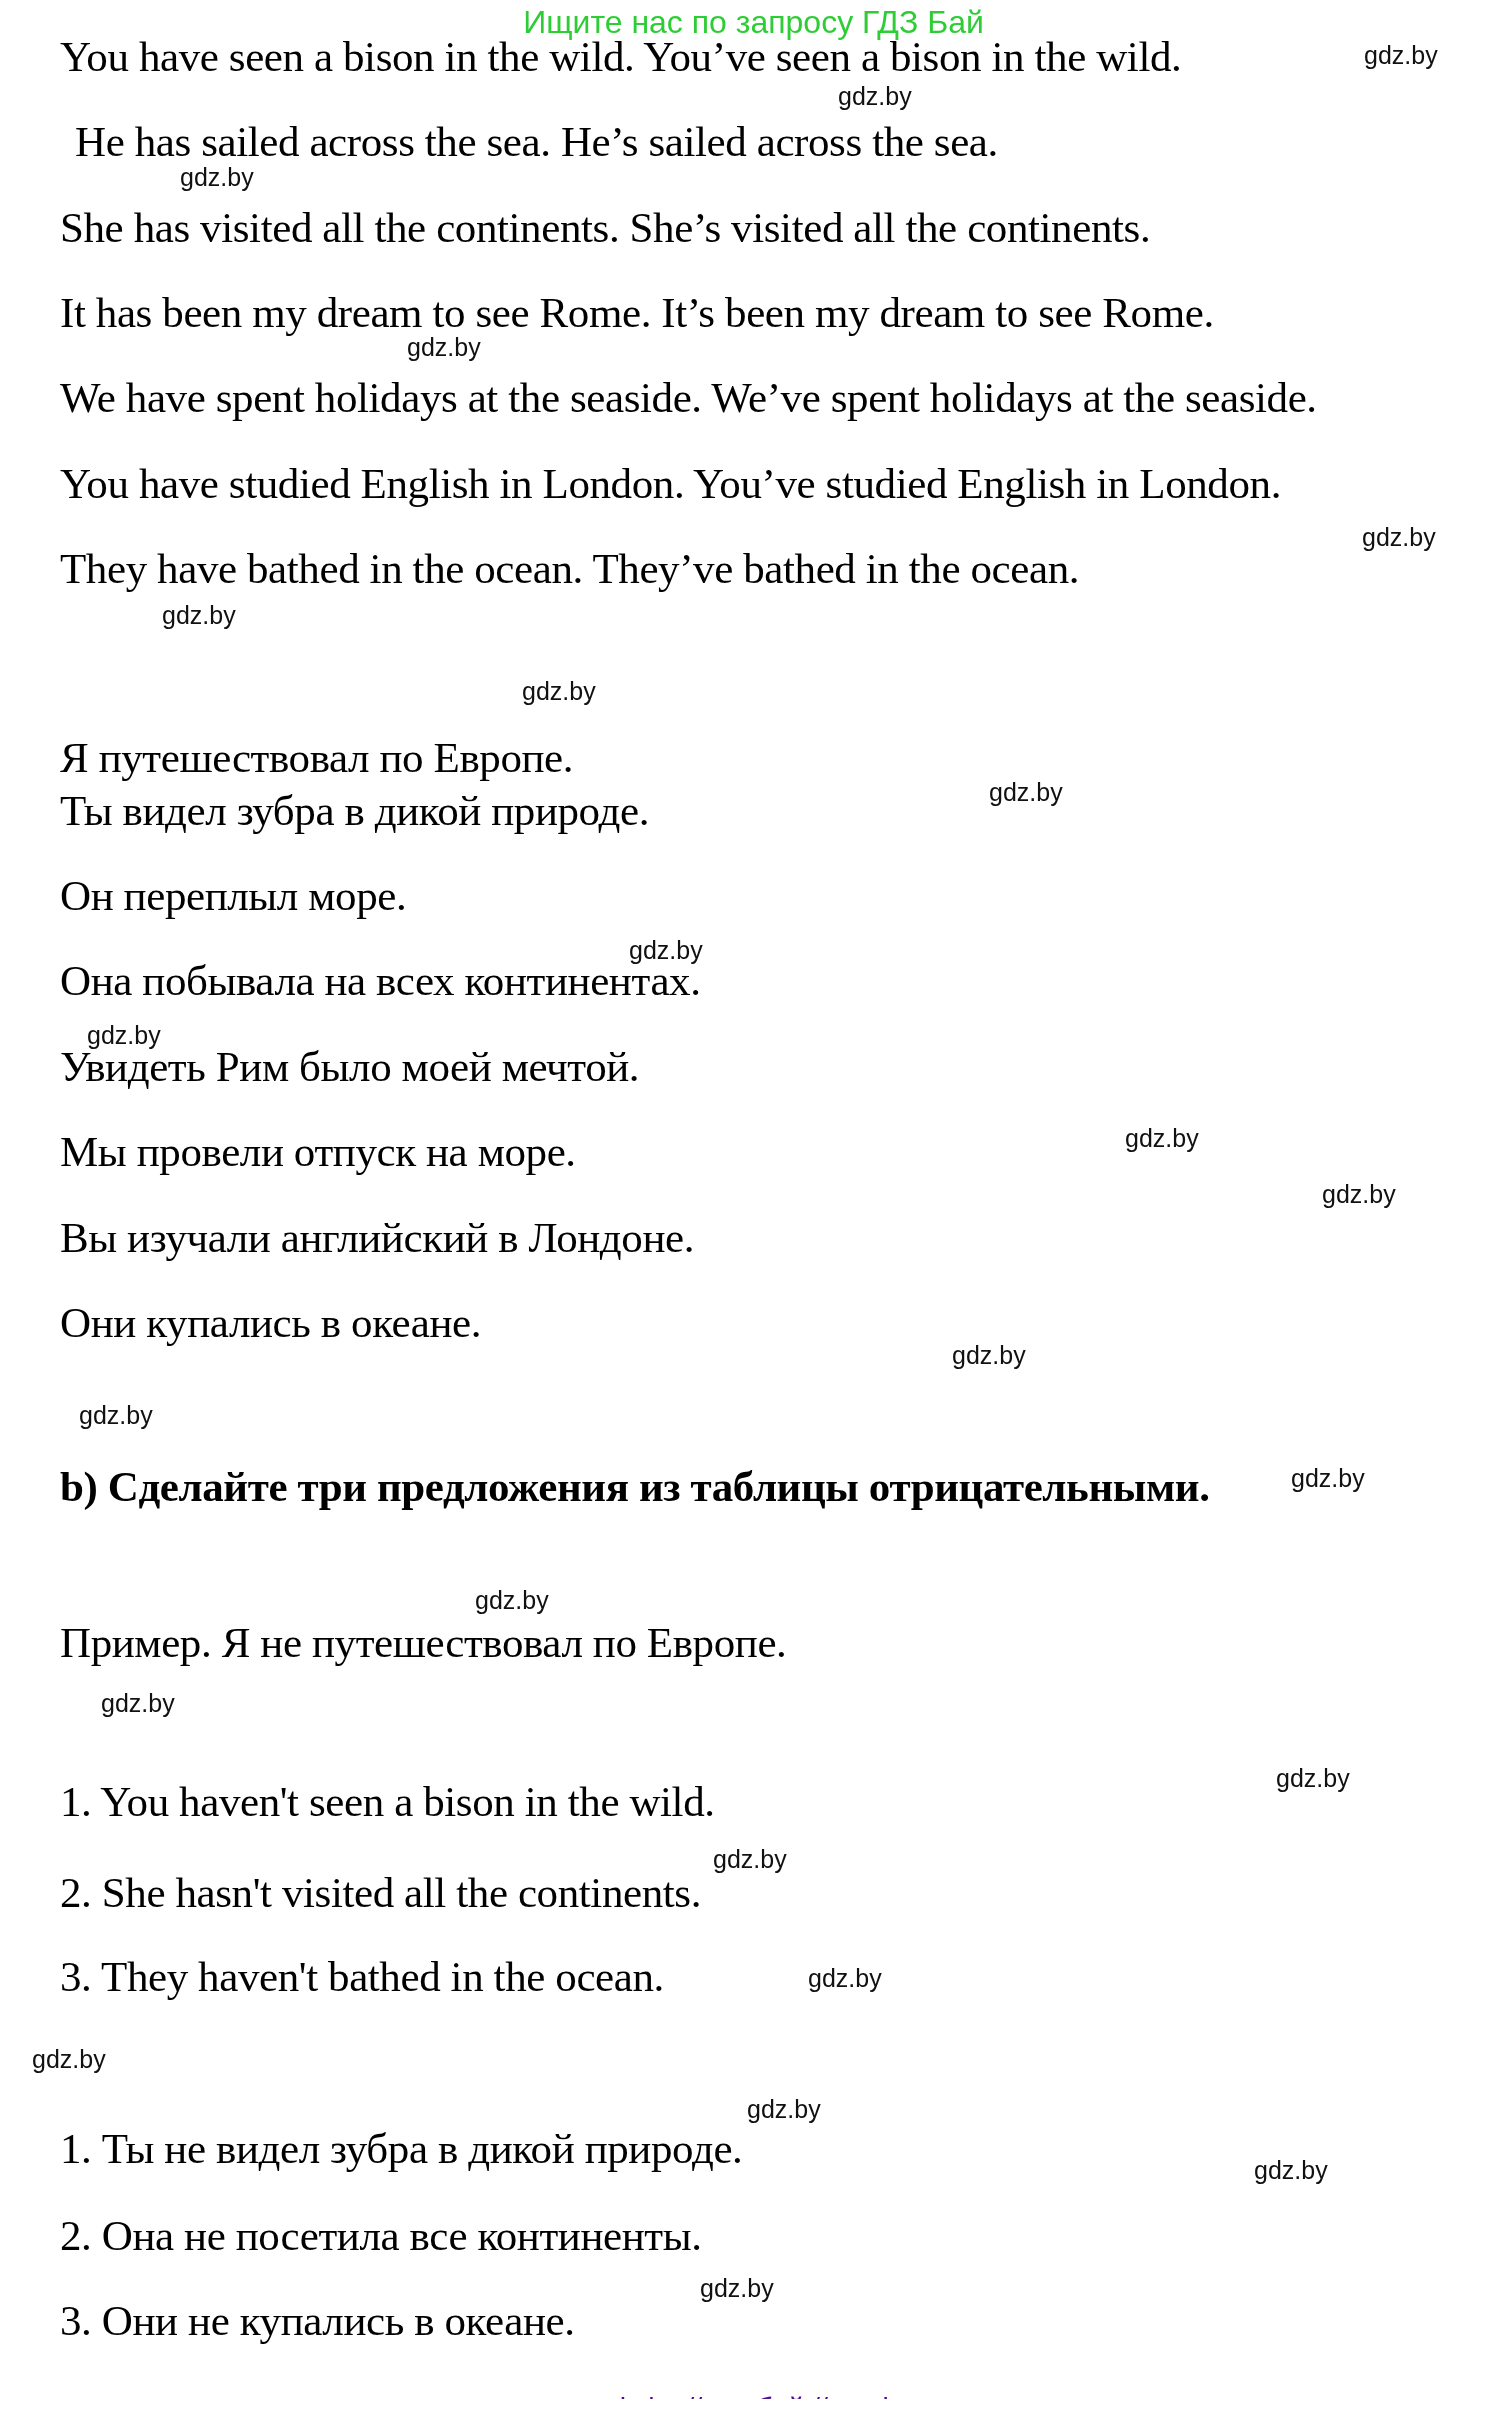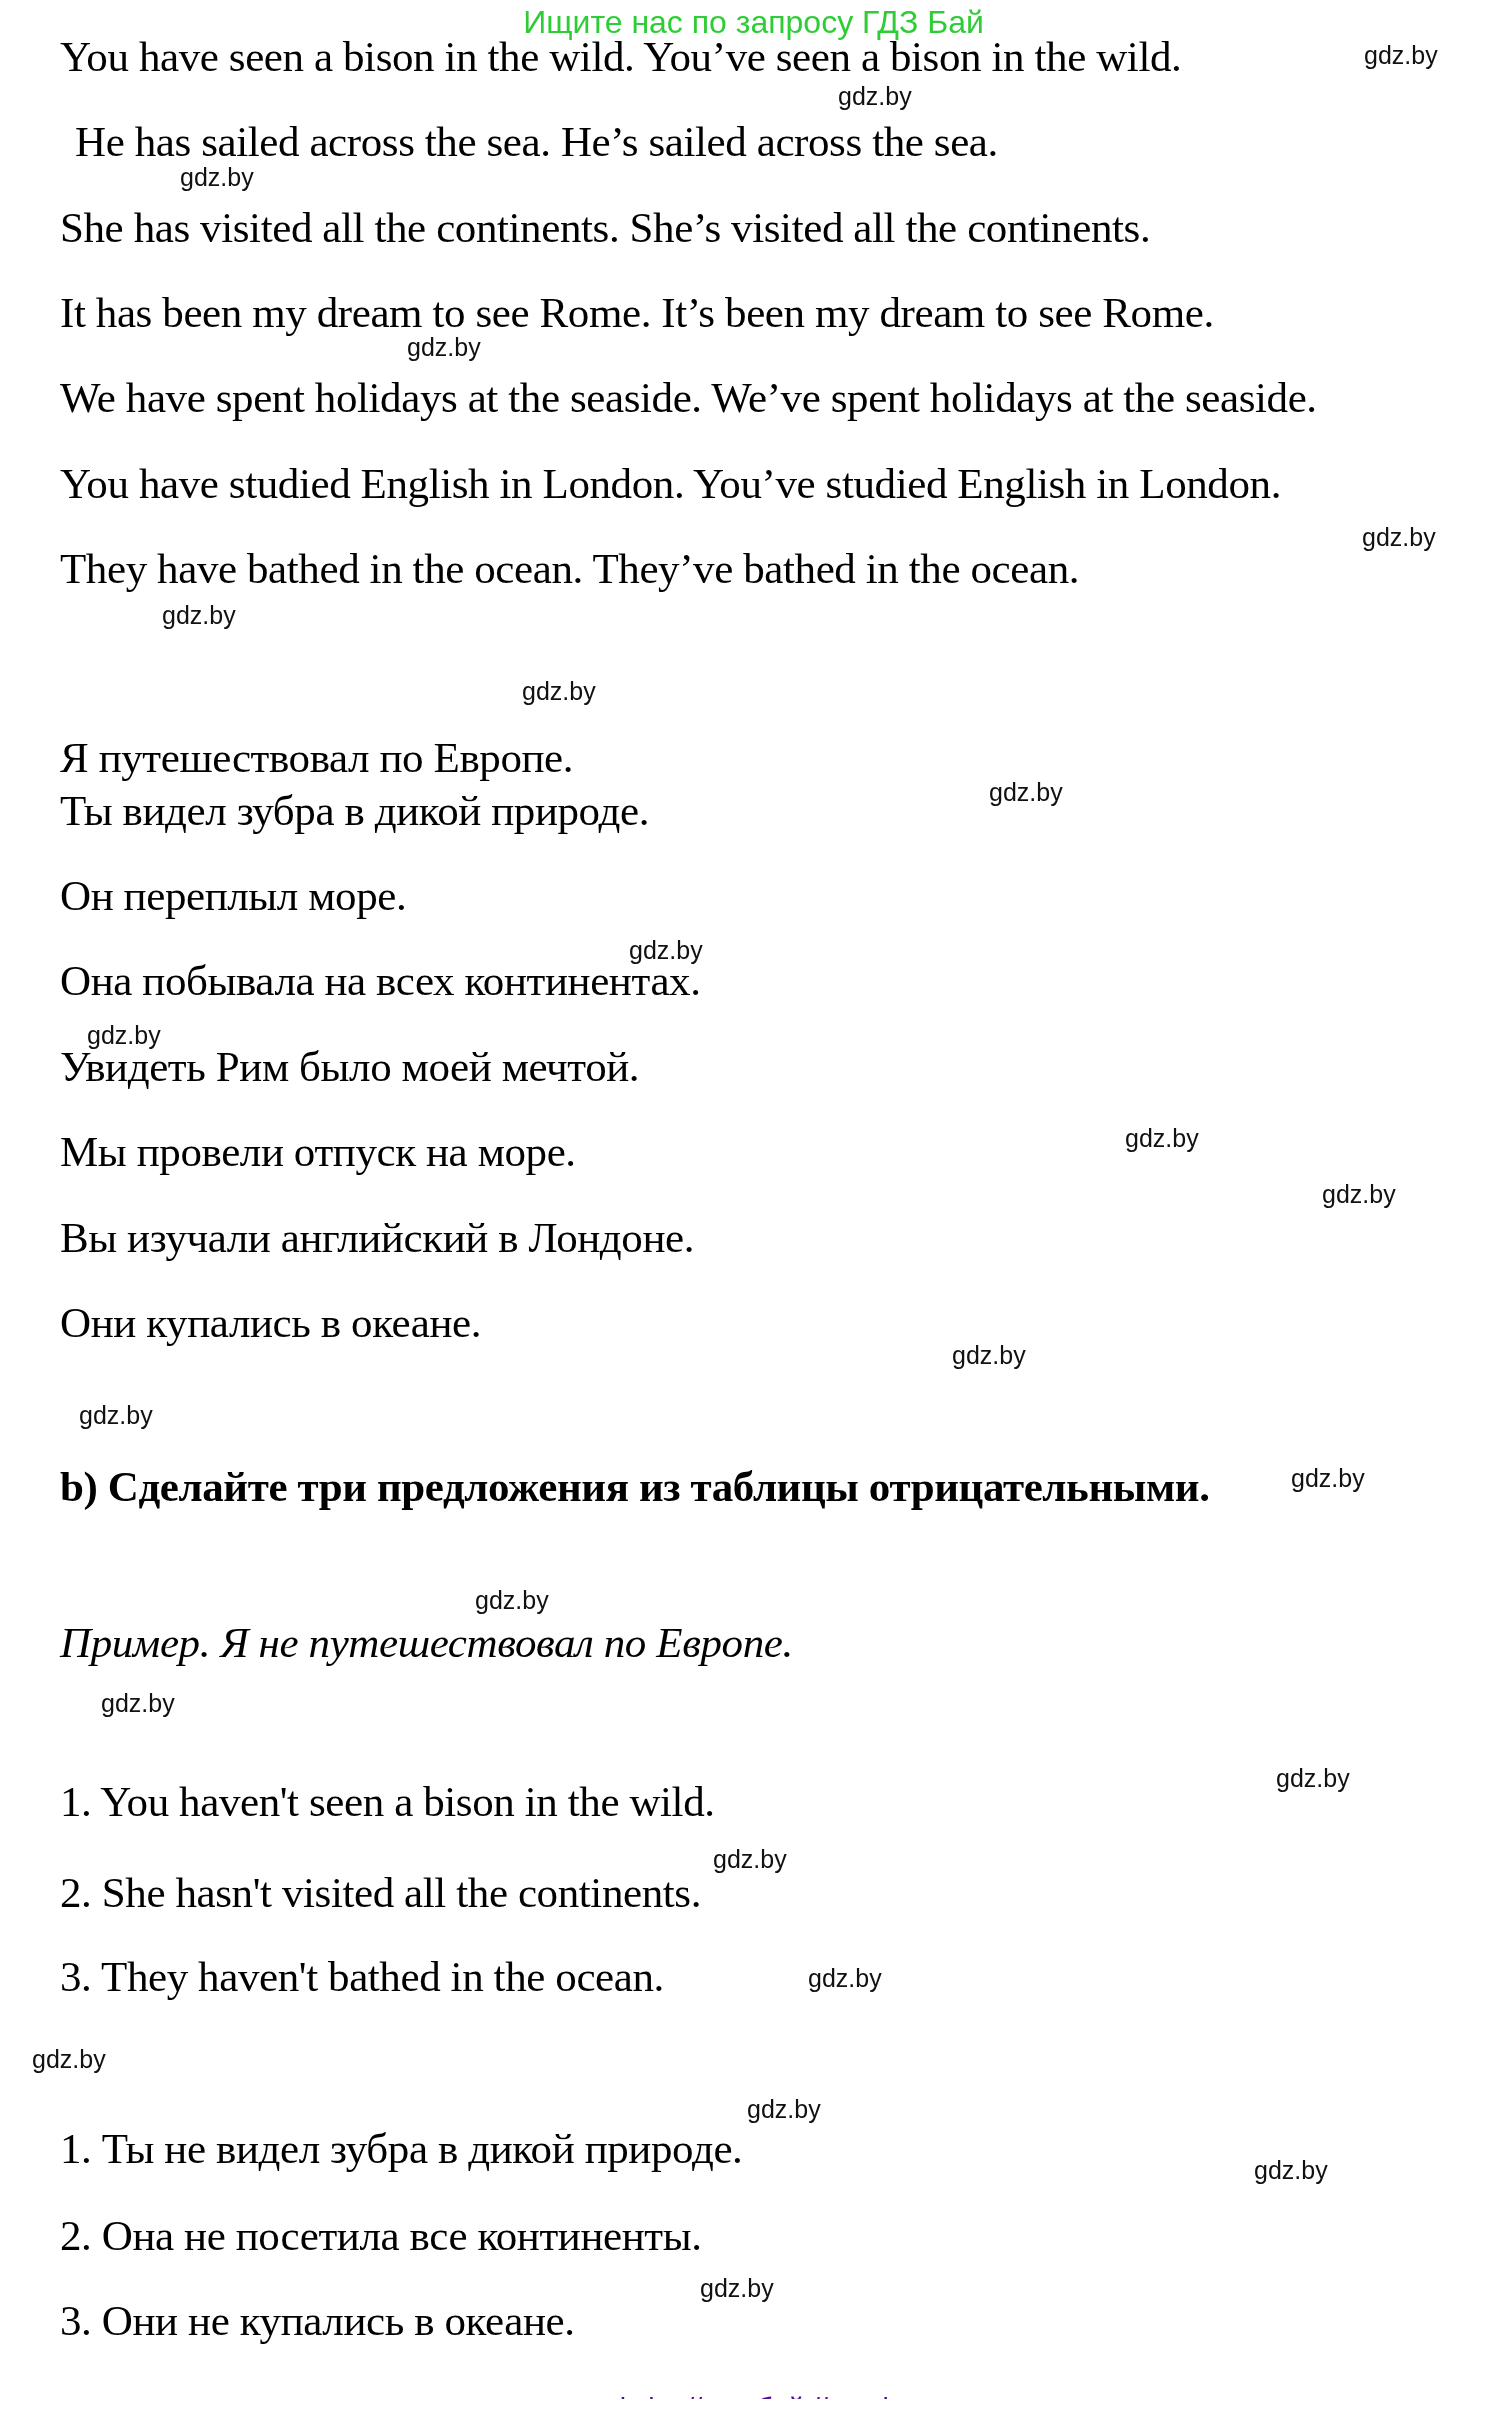--- a/index.html
+++ b/index.html
@@ -23,21 +23,21 @@
   }
   .line {
     position: absolute;
     white-space: nowrap;
     font-size: 43px;
     line-height: 1;
     color: #000000;
     letter-spacing: -0.4px;
   }
   .line.bold   { font-weight: bold; }
-  .line.italic { font-style: italic; }
+  .line.italic { }
   .wm {
     position: absolute;
     font-family: "Liberation Sans", sans-serif;
     font-size: 25px;
     line-height: 1;
     white-space: nowrap;
   }
   .footer {
     position: absolute;
     top: 2392px; left: 0;

